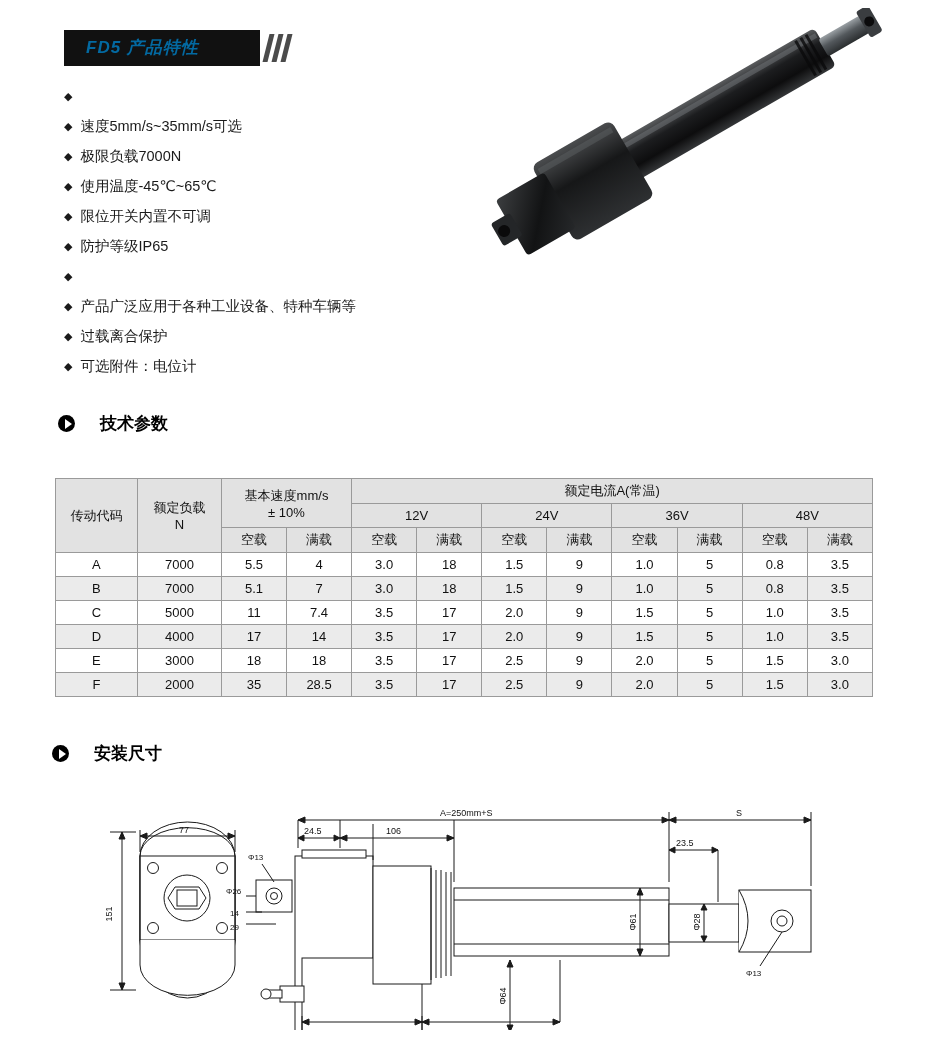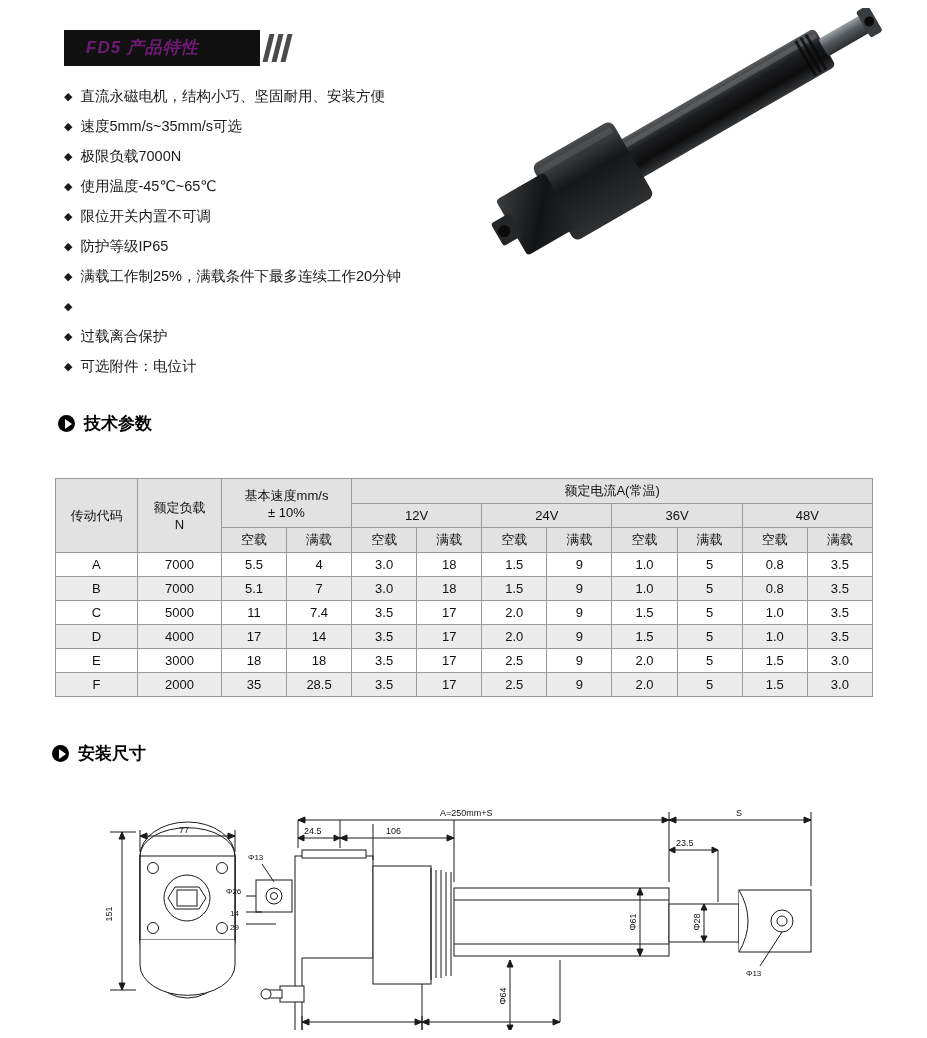--- a/index.html
+++ b/index.html
@@ -23,21 +23,21 @@
     width: 240px; height: 36px;
     display: flex; align-items: center;
   }
   .banner-bg {
     position: absolute; left: 0; top: 0;
     width: 196px; height: 36px;
     background: #111111;
   }
   .banner-title {
     position: relative;
-    color: #701a75;
+    color: #0369a1;
     font-size: 17px;
     font-weight: bold;
     font-style: italic;
     letter-spacing: 1px;
     padding-left: 22px;
     line-height: 36px;
     white-space: nowrap;
   }
   .banner-stripes {
     position: absolute; left: 202px; top: 4px;
@@ -77,21 +77,21 @@
     position: absolute;
     left: 470px; top: 8px;
     width: 440px; height: 250px;
   }
 
   
   .section-head {
     position: absolute;
     display: flex;
     align-items: center;
-    gap: 9px;
+    gap: 25px;
   }
   .tri-wrap {
     width: 17px; height: 17px;
     border-radius: 50%;
     background: #000;
     display: flex; align-items: center; justify-content: center;
   }
   .tri-wrap .tri-in {
     width: 0; height: 0;
     border-left: 7px solid #fff;
@@ -158,21 +158,20 @@
     <div class="banner-stripes">
       <i></i>
         <i></i>
         <i></i>
     </div>
   </div>
 
   <div class="features">
     <div class="feat">
       <span class="bullet">◆</span>
-      <span>直流永磁电机，结构小巧、坚固耐用、安装方便</span>
     </div>
     <div class="feat">
       <span class="bullet">◆</span>
       <span>速度5mm/s~35mm/s可选</span>
     </div>
     <div class="feat">
       <span class="bullet">◆</span>
       <span>极限负载7000N</span>
     </div>
     <div class="feat">
@@ -182,24 +181,24 @@
     <div class="feat">
       <span class="bullet">◆</span>
       <span>限位开关内置不可调</span>
     </div>
     <div class="feat">
       <span class="bullet">◆</span>
       <span>防护等级IP65</span>
     </div>
     <div class="feat">
       <span class="bullet">◆</span>
-      <span>满载工作制25%，满载条件下最多连续工作20分钟</span>
-    </div>
-    <div class="feat">
-      <span class="bullet">◆</span>
+    </div>
+    <div class="feat">
+      <span class="bullet">◆</span>
+      <span>产品广泛应用于各种工业设备、特种车辆等</span>
     </div>
     <div class="feat">
       <span class="bullet">◆</span>
       <span>过载离合保护</span>
     </div>
     <div class="feat">
       <span class="bullet">◆</span>
       <span>可选附件：电位计</span>
     </div>
   </div>

